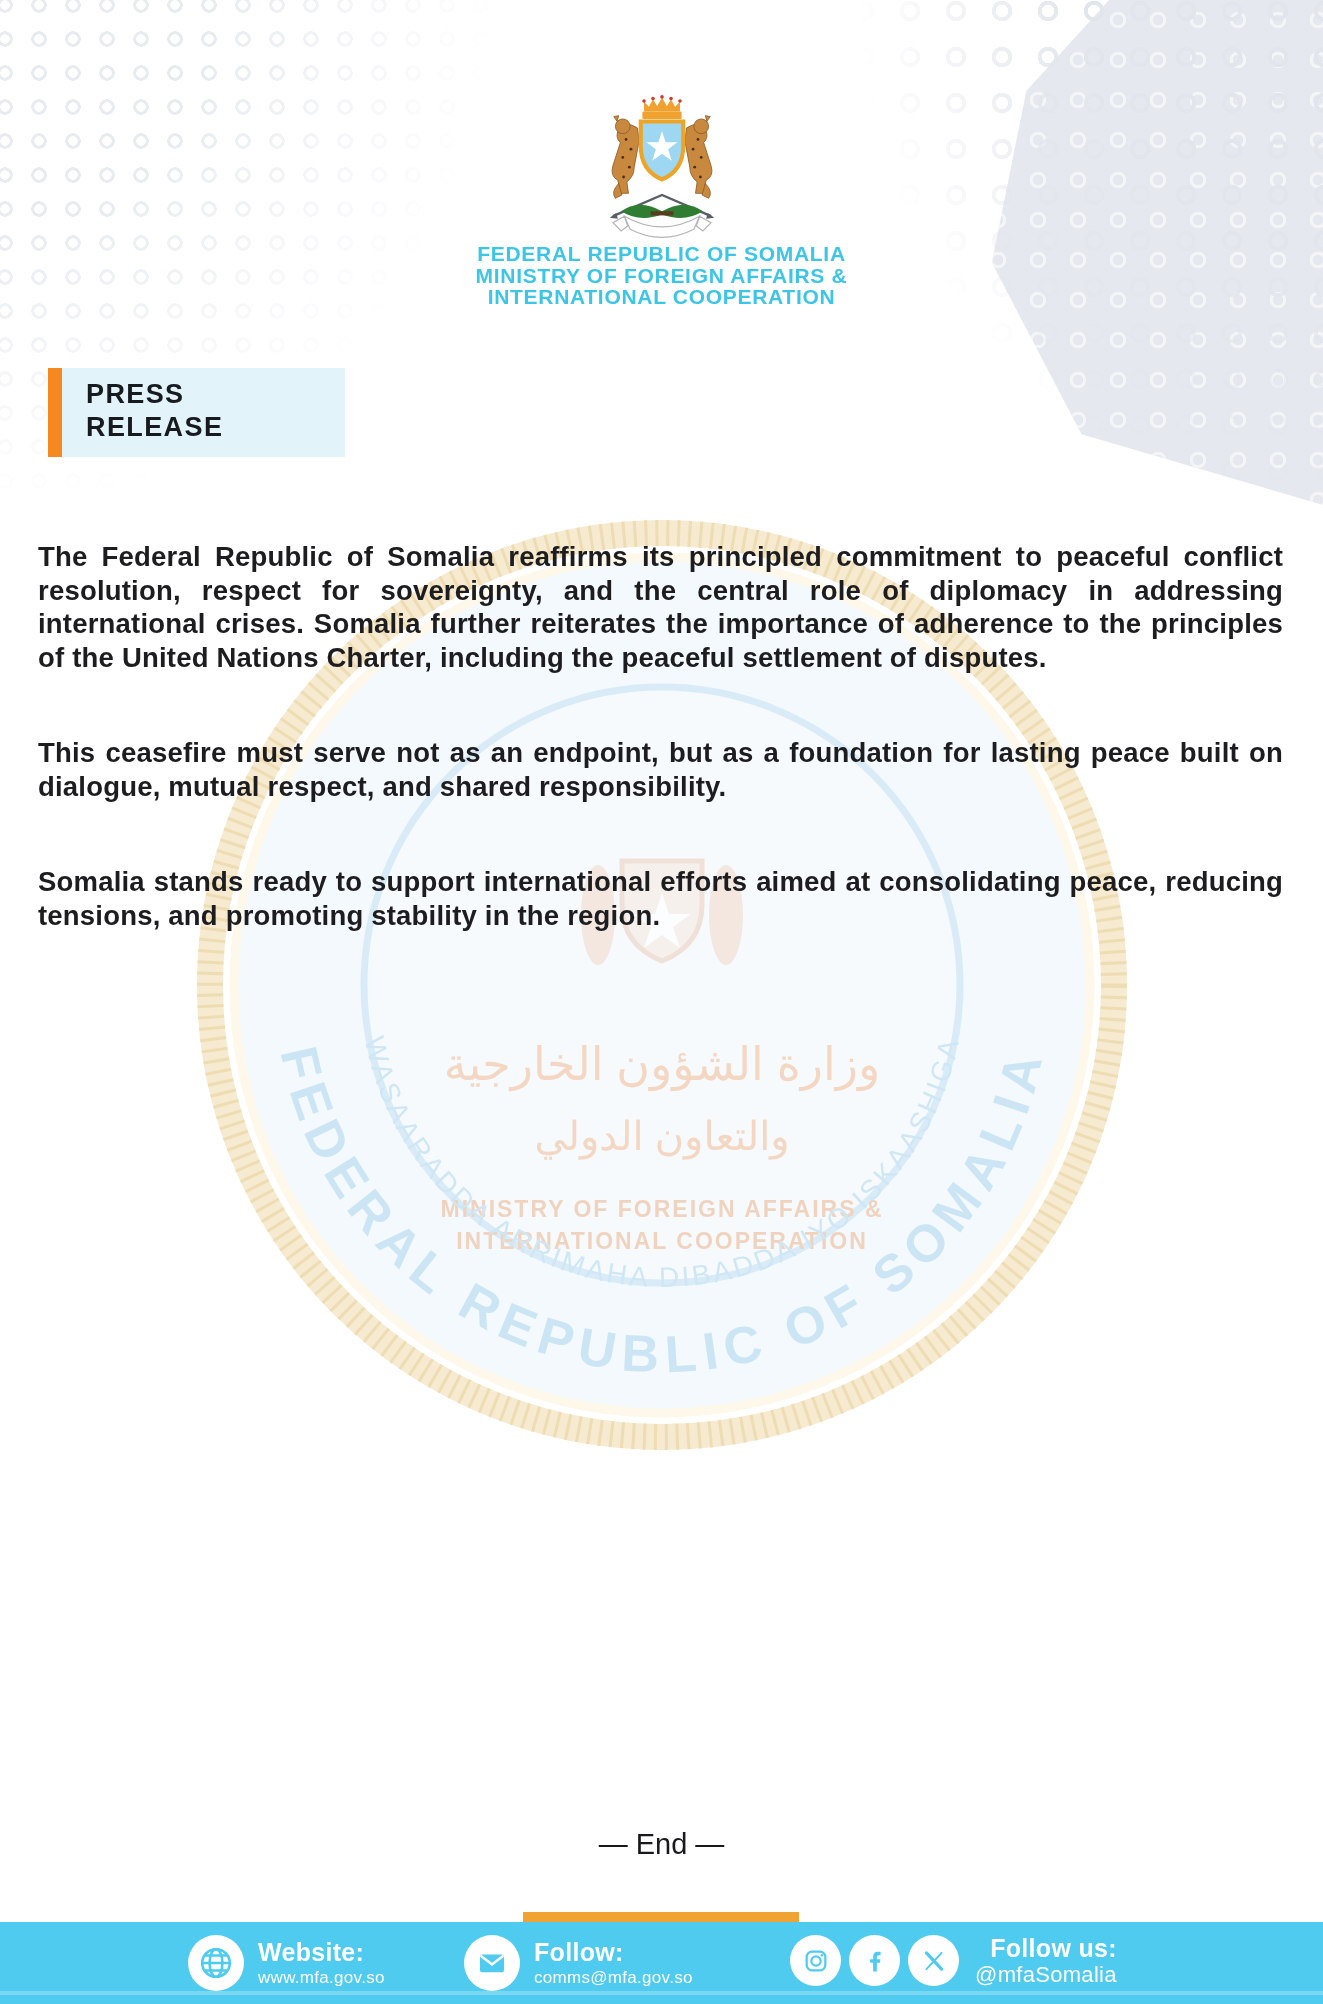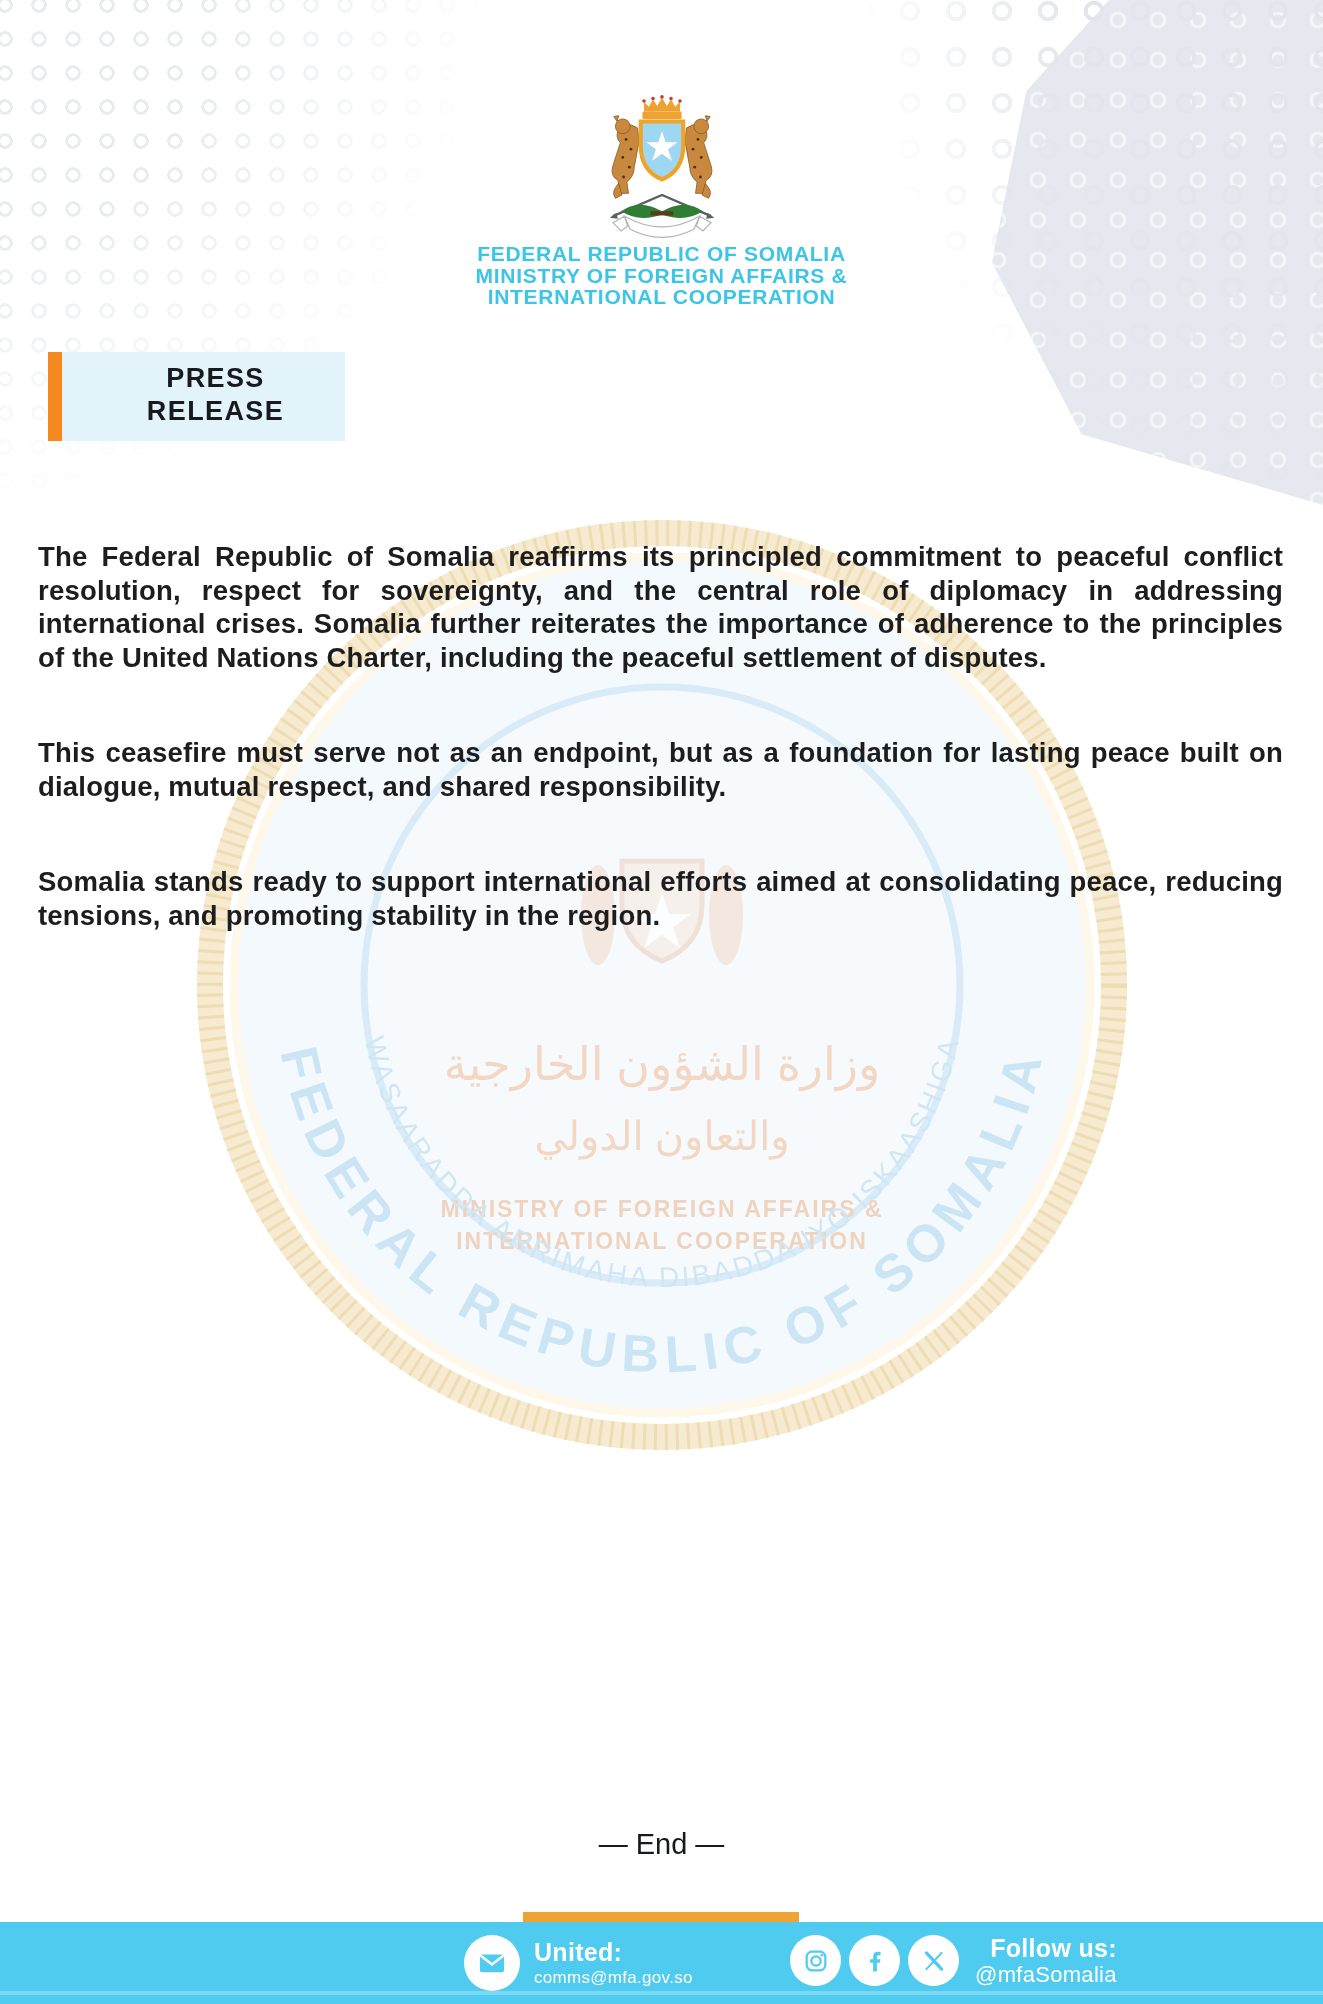--- a/index.html
+++ b/index.html
@@ -33,21 +33,21 @@
   }
   
   .watermark{position:absolute;left:50%;top:505px;margin-left:-480px;z-index:0;}
   
   .crest{position:absolute;left:50%;top:92px;margin-left:-90px;z-index:2;}
   .org-title{
     position:absolute;left:0;right:0;top:243px;z-index:2;text-align:center;
     color:#3cc5e4;font-weight:700;font-size:21px;line-height:21.5px;letter-spacing:.7px;
   }
   
-  .press-badge{position:absolute;left:48px;top:352px;display:flex;z-index:2;text-align:center;}
+  .press-badge{position:absolute;left:48px;top:368px;display:flex;z-index:2;}
   .press-badge .bar{width:14px;height:89px;background:#f5891f;}
   .press-badge .box{
     width:283px;height:89px;background:#e3f3fa;box-sizing:border-box;
     padding:10px 0 0 24px;
   }
   .press-badge .box div{
     font-size:27px;line-height:33px;font-weight:800;letter-spacing:1.4px;color:#171a1e;
   }
   
   .dateline{position:absolute;right:28px;top:372px;width:310px;text-align:center;z-index:2;color:#23272e;}
@@ -191,30 +191,43 @@
     <p>This ceasefire must serve not as an endpoint, but as a foundation for lasting peace built on dialogue, mutual respect, and shared responsibility.</p>
     <p>Somalia stands ready to support international efforts aimed at consolidating peace, reducing tensions, and promoting stability in the region.</p>
   </div>
 
   <div class="end-mark">— End —</div>
 
   <div class="accent-divider"></div>
 
   <div class="footer">
 
+    <div class="fgroup fg-website">
+      <div class="icircle">
+        <svg width="36" height="36" viewBox="0 0 24 24" fill="none" stroke="#4ecbee" stroke-width="1.7">
+          <circle cx="12" cy="12" r="9.2"></circle>
+          <ellipse cx="12" cy="12" rx="4.3" ry="9.2"></ellipse>
+          <path d="M2.8,12 H21.2 M4.3,7 H19.7 M4.3,17 H19.7"></path>
+        </svg>
+      </div>
+      <div class="ftext">
+        <div class="flabel">Website:</div>
+        <div class="fvalue">www.mfa.gov.so</div>
+      </div>
+    </div>
 
     <div class="fgroup fg-email">
       <div class="icircle">
         <svg width="34" height="34" viewBox="0 0 24 24">
           <rect x="3.5" y="6" width="17" height="12.5" rx="1.6" fill="#4ecbee"></rect>
           <path d="M4.5,7.2 L12,13 L19.5,7.2" fill="none" stroke="#ffffff" stroke-width="1.8" stroke-linecap="round"></path>
         </svg>
       </div>
       <div class="ftext">
-        <div class="flabel">United:</div>
+        <div class="flabel">Follow:</div>
         <div class="fvalue">comms@mfa.gov.so</div>
       </div>
     </div>
 
     <div class="fgroup fg-social">
       <div class="icircle">
         <svg width="28" height="28" viewBox="0 0 24 24" fill="none" stroke="#4ecbee" stroke-width="1.9">
           <rect x="4" y="4" width="16" height="16" rx="4.5"></rect>
           <circle cx="12" cy="12" r="4"></circle>
           <circle cx="17" cy="7" r="1.1" fill="#4ecbee" stroke="none"></circle>

